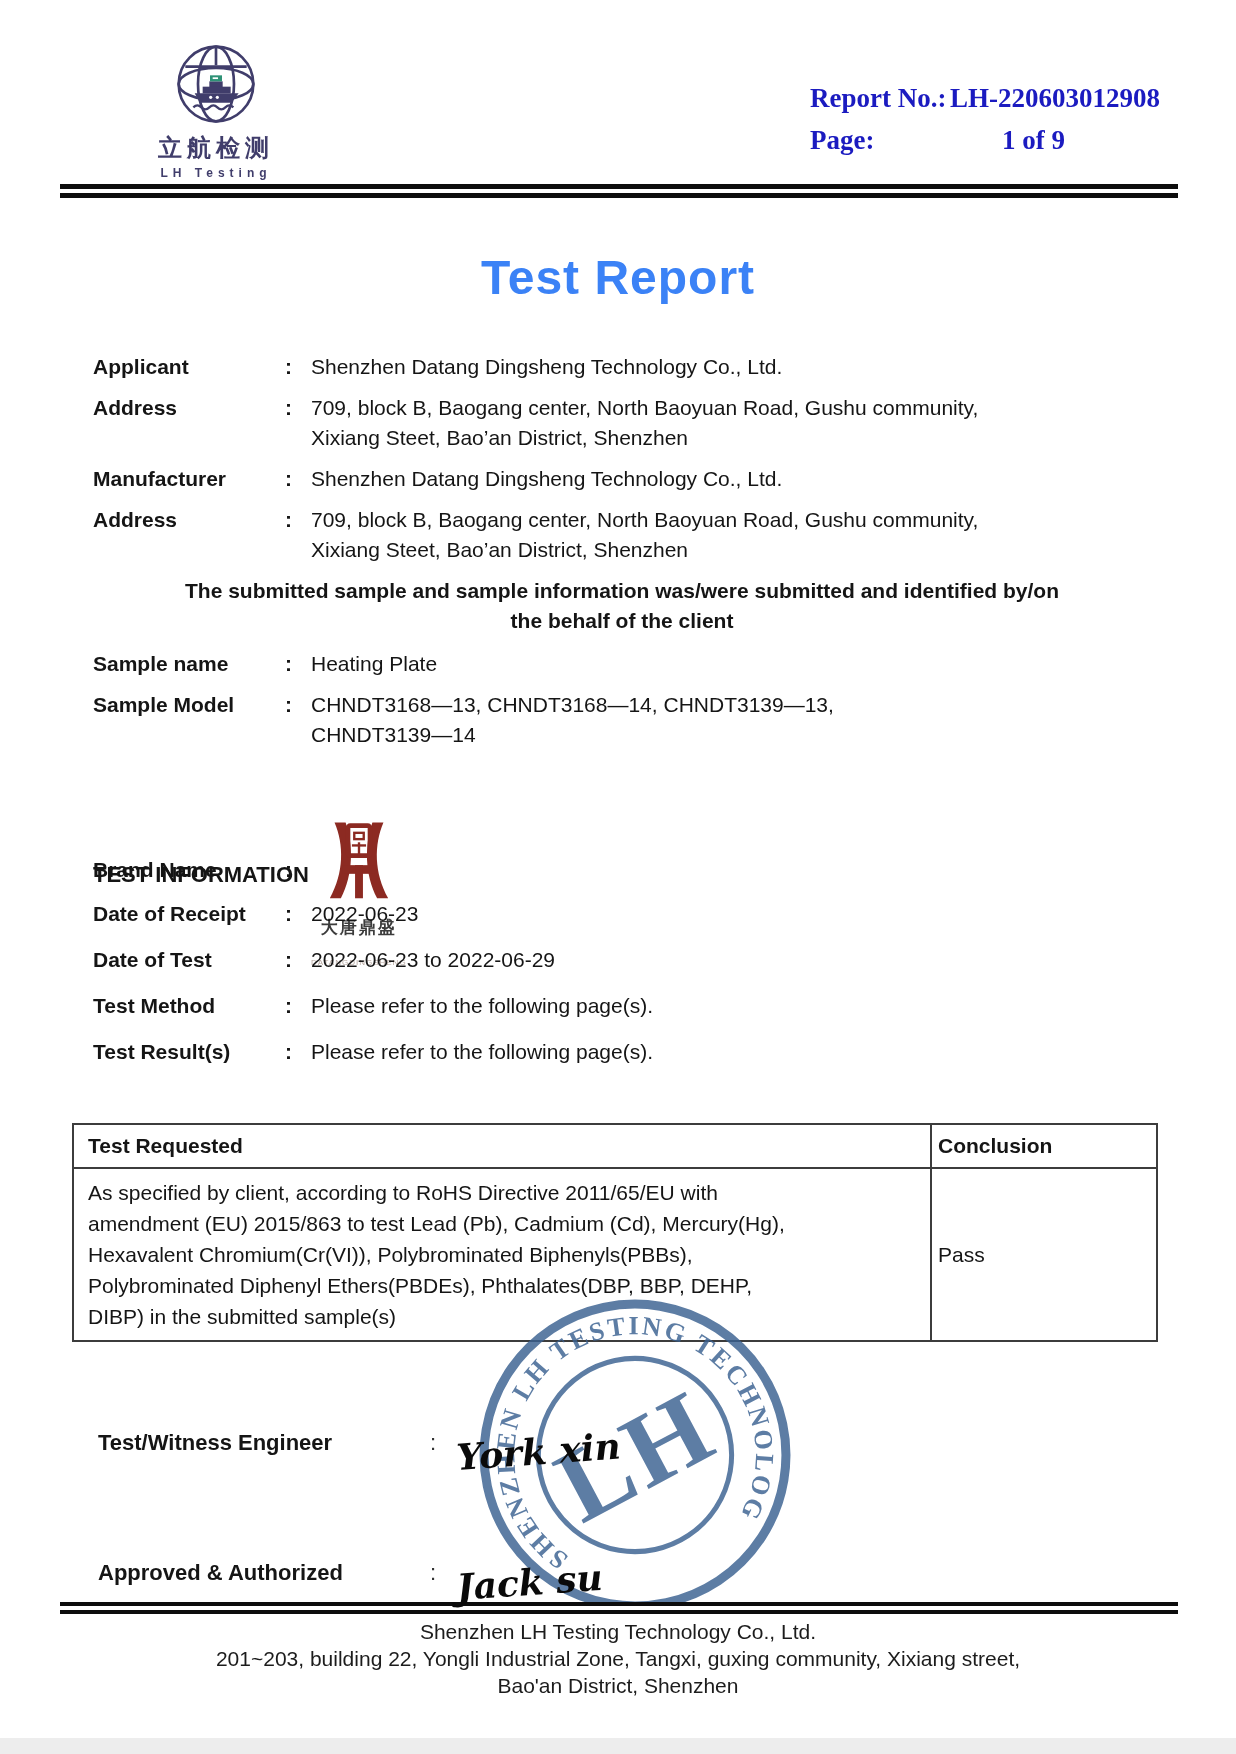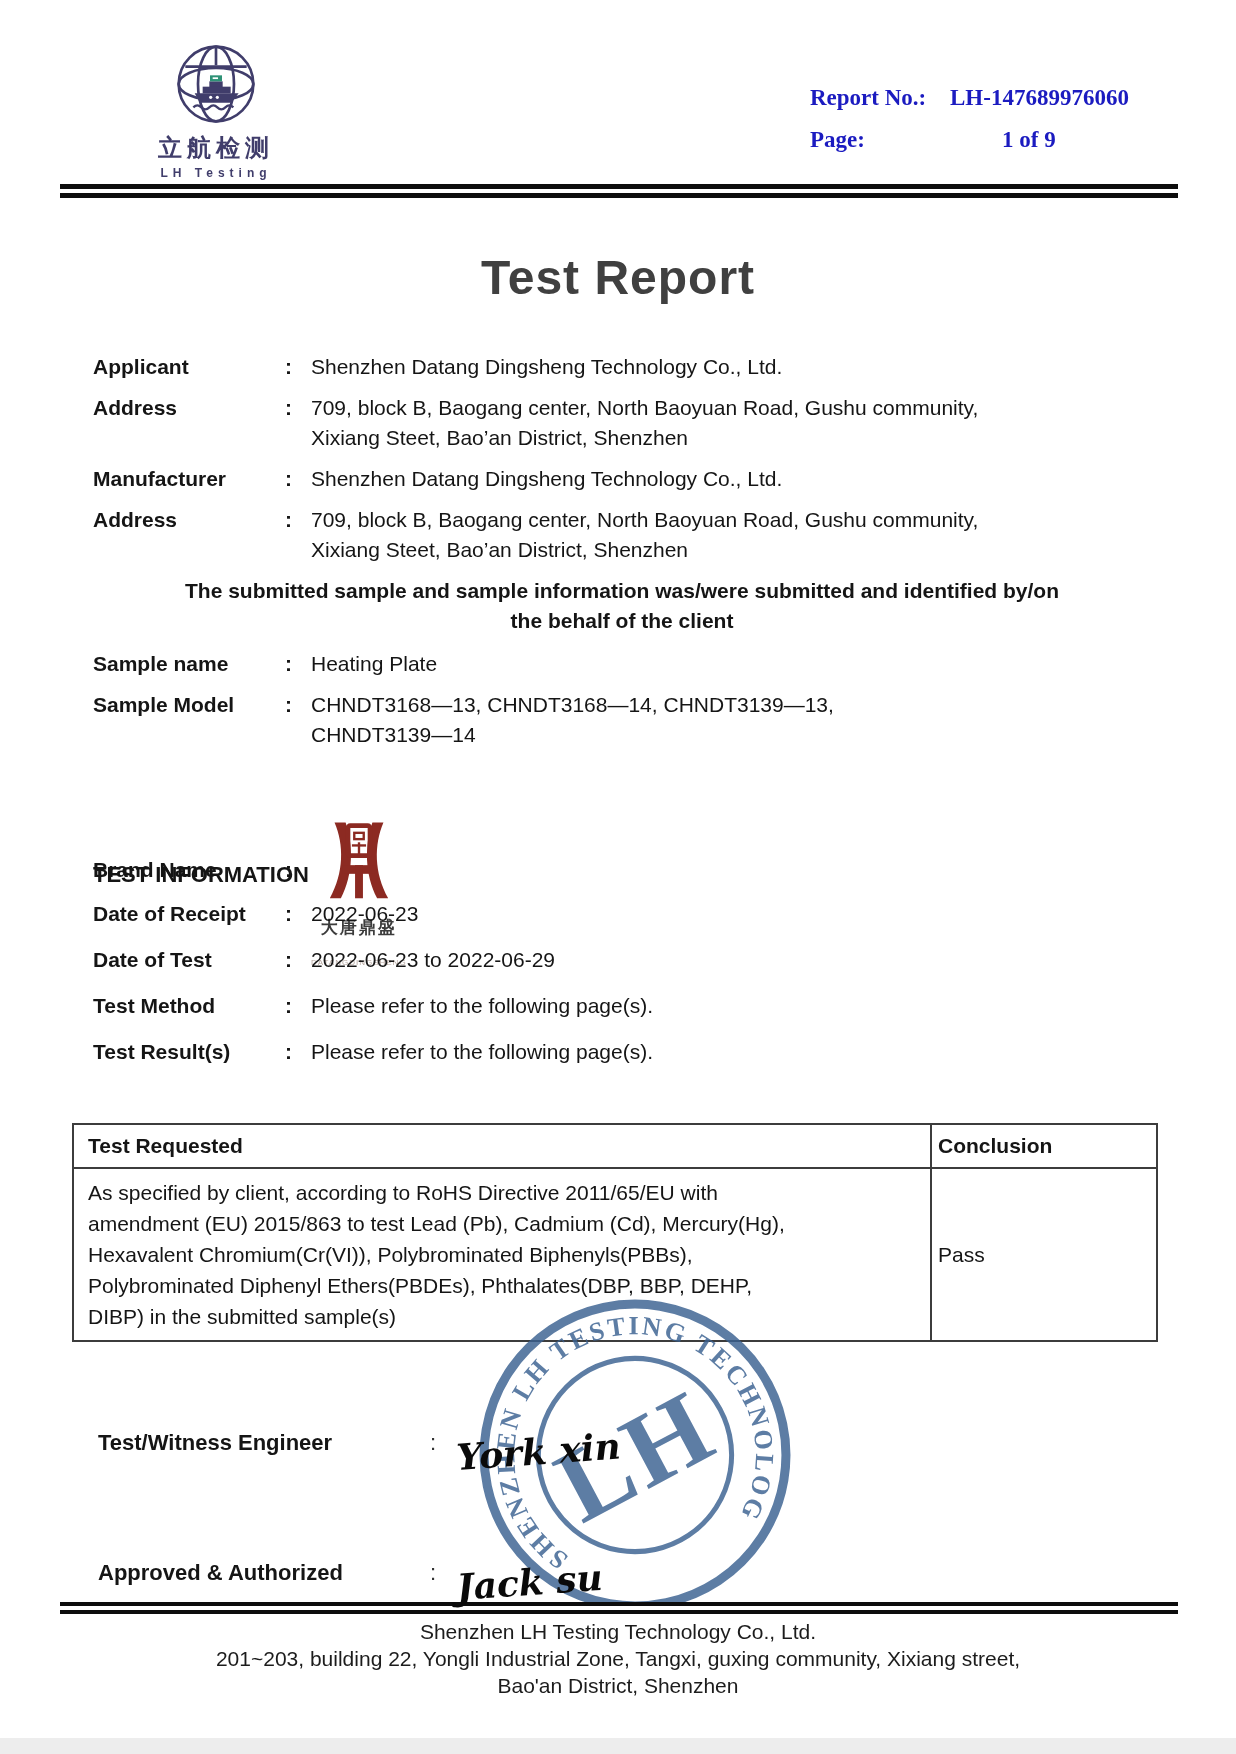--- a/index.html
+++ b/index.html
@@ -7,35 +7,35 @@
     position:relative; width:1236px; height:1754px; margin:0 auto;
     background:#ffffff; overflow:hidden;
     font-family:"Liberation Sans", sans-serif; color:#151515;
   }
 
   
   .header-logo { position:absolute; top:44px; left:148px; width:136px; text-align:center; }
   .header-logo .cn { margin-top:4px; font-size:24px; font-weight:bold; letter-spacing:5px; color:#403d6b; white-space:nowrap; }
   .header-logo .en { margin-top:2px; font-size:12px; font-weight:bold; letter-spacing:5px; color:#403d6b; white-space:nowrap; }
 
-  .header-meta { position:absolute; top:82px; left:810px; font-family:"Liberation Serif", serif; color:#1b1bc0; font-weight:bold; font-size:23px; }
+  .header-meta { position:absolute; top:82px; left:810px; font-family:"Liberation Serif", serif; color:#1b1bc0; font-weight:bold; font-size:27px; }
   .header-meta .meta-row { display:grid; grid-template-columns:140px auto; line-height:32px; margin-bottom:10px; white-space:nowrap; }
   .header-meta .meta-row .val.page-val { padding-left:52px; }
 
   .rule { position:absolute; left:60px; right:58px; }
   .rule .bar1 { height:5px; background:#0d0d0d; }
   .rule .gap  { height:4px; background:#ffffff; }
   .rule .bar2 { height:5px; background:#0d0d0d; }
   .rule-top { top:184px; }
   .rule-bottom { top:1602px; }
   .rule-bottom .bar1,.rule-bottom .bar2 { height:4px; }
 
   
   .title { position:absolute; top:250px; left:0; right:0; text-align:center;
-           font-size:48px; font-weight:bold; letter-spacing:1px; color:#404040; }
+           font-size:48px; font-weight:bold; letter-spacing:1px; color:#3b82f6; }
 
   
   .fields { position:absolute; top:352px; left:93px; width:1058px; font-size:21px; }
   .frow { display:grid; grid-template-columns:192px 26px 1fr; margin-bottom:11px; }
   .frow .lab { font-weight:bold; line-height:30px; }
   .frow .col { font-weight:bold; line-height:30px; }
   .frow .val { line-height:30px; white-space:pre-line; }
   .note { font-weight:bold; line-height:30px; margin:10px 0 13px 0; white-space:pre-line;text-align:center; }
 
   .brandrow { align-items:center; }
@@ -101,21 +101,21 @@
       <rect x="55" y="50" width="8" height="2.6" fill="#ffffff"></rect>
       <path d="M26 95 q6 -6 12 0 t12 0 t12 0 t12 0 t12 0" stroke="#403d6b" stroke-width="3.4" fill="none"></path>
     </svg>
     <div class="cn">立航检测</div>
     <div class="en">LH Testing</div>
   </div>
 
   <div class="header-meta">
     <div class="meta-row">
       <span class="lab">Report No.:</span>
-      <span class="val">LH-147689976060</span>
+      <span class="val">LH-220603012908</span>
     </div>
     <div class="meta-row">
       <span class="lab">Page:</span>
       <span class="val page-val">1 of 9</span>
     </div>
   </div>
 
   <div class="rule rule-top">
     <div class="bar1"></div>
       <div class="gap"></div>

